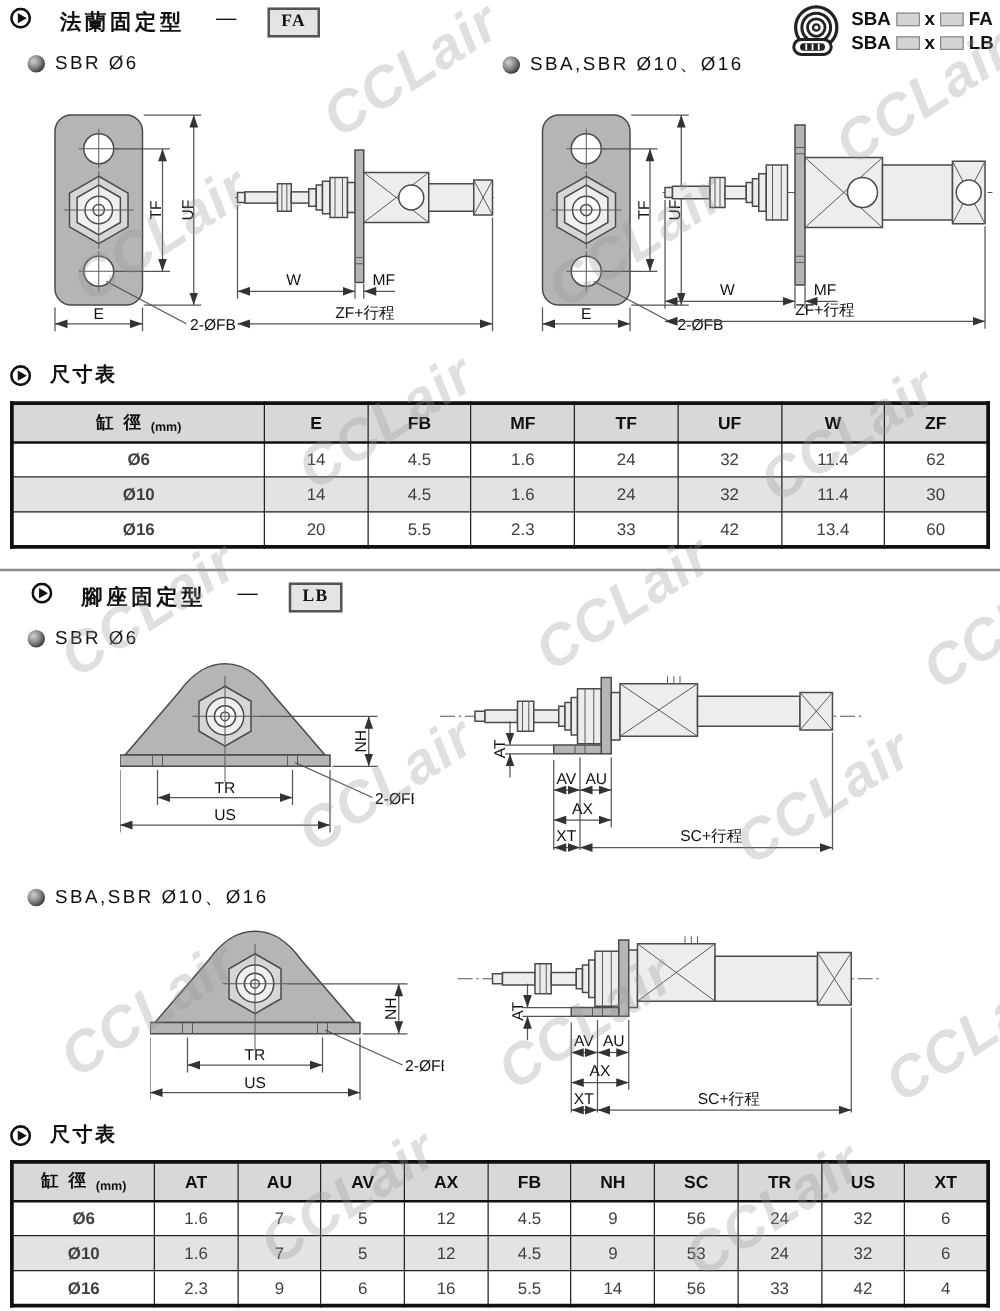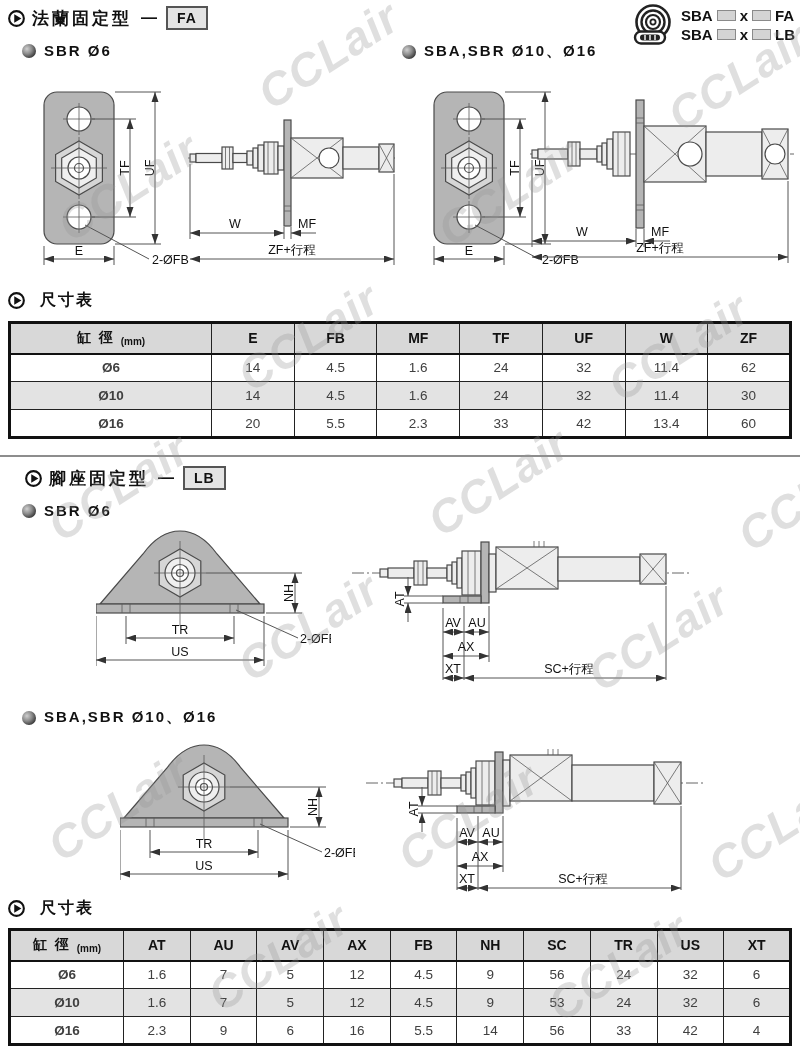--- a/index.html
+++ b/index.html
@@ -6,31 +6,31 @@
   html,body { background:#fff; }
   body { font-family:"Liberation Sans",sans-serif; color:#111; }
   .page { position:relative; width:800px; height:1049px; background:#fff; overflow:hidden; }
 
   
   .wm { position:absolute; font-size:46px; font-weight:bold; font-style:italic;
         color:rgba(150,150,150,0.30); transform:rotate(-33deg); white-space:nowrap;
         pointer-events:none; z-index:6; letter-spacing:1px; }
 
   
-  .sec-header { position:absolute; display:flex; align-items:center; gap:7px; z-index:2; }
+  .sec-header { position:absolute; display:flex; gap:23px; z-index:2;font-family:Liberation Serif, serif; }
   .sec-title { font-size:17px; font-weight:bold; letter-spacing:3px; }
   .sec-dash { font-size:16px; font-weight:bold; margin:0 2px; }
   .badge { display:inline-block; border:2px solid #555; background:#e4e4e4; font-weight:bold;
            font-size:14px; padding:2px 9px; letter-spacing:1px; }
   .play { width:17px; height:17px; flex:0 0 auto; }
 
   .model-label { position:absolute; display:flex; align-items:center; gap:8px; z-index:2; }
   .bullet { width:14px; height:14px; border-radius:50%;
             background:radial-gradient(circle at 35% 35%, #cfcfcf, #8a8a8a 40%, #3a3a3a 75%); flex:0 0 auto; }
-  .model-text { font-size:15px; font-weight:bold; letter-spacing:2px; }
+  .model-text { font-size:15px; font-weight:normal; letter-spacing:2px; }
 
   
   .logo-block { position:absolute; top:3px; right:5px; display:flex; align-items:center; gap:5px; z-index:2; }
   .codes { display:flex; flex-direction:column; gap:2px; }
   .code-line { display:flex; align-items:center; gap:4px; font-size:15px; font-weight:bold; }
   .code-box { display:inline-block; width:19px; height:11px; background:#d4d4d4; border:1px solid #8a8a8a; }
 
   
   .drawing { position:absolute; z-index:2; }
   .drawing text { font-family:"Liberation Sans",sans-serif; font-size:12.5px; fill:#111; }

